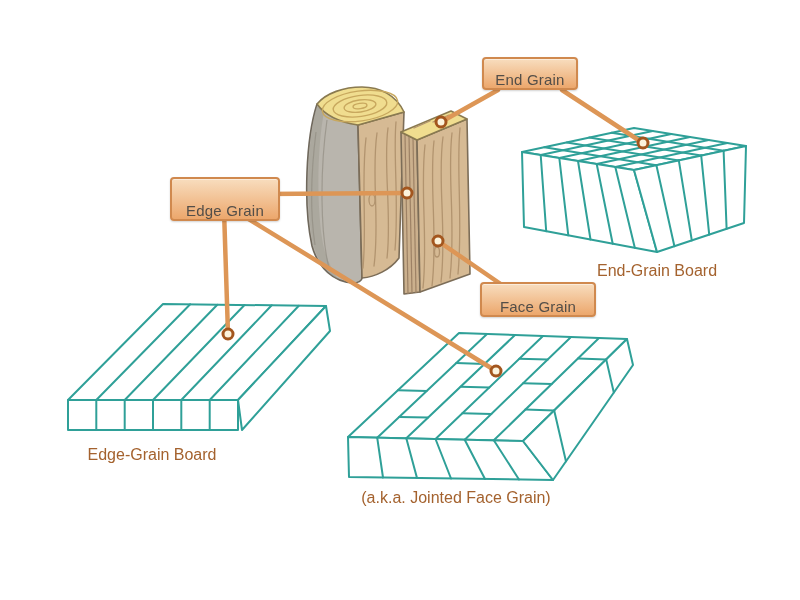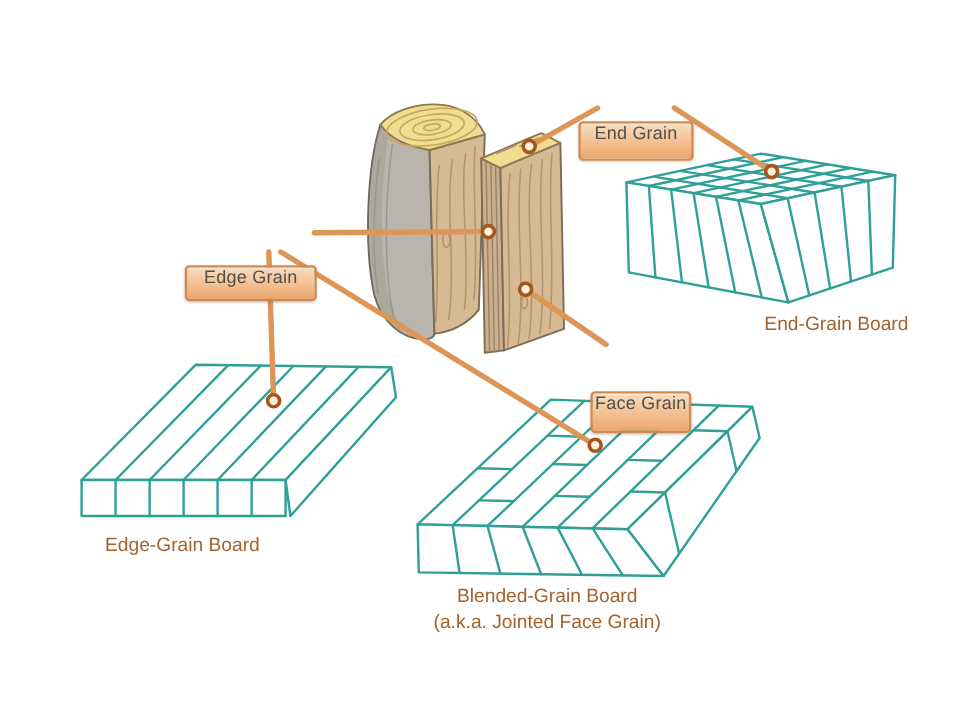--- a/index.html
+++ b/index.html
@@ -27,35 +27,35 @@
   .sawn{fill:var(--wood-face);stroke:#7C6D58;stroke-width:1.6;stroke-linejoin:round;}
   .endwood{fill:var(--wood-end);stroke:#8A7A50;stroke-width:1.6;stroke-linejoin:round;}
   .ring{stroke:var(--end-rings);stroke-width:1.4;fill:none;}
   .grain{stroke:var(--wood-grain);stroke-width:1.3;fill:none;stroke-linecap:round;}
   .edgeface{fill:var(--wood-edge);stroke:#7C6D58;stroke-width:1.6;stroke-linejoin:round;}
   .stripe{stroke:#9D8165;stroke-width:1.2;fill:none;}
   .knot{fill:none;stroke:var(--wood-grain);stroke-width:1.3;}
 
   
   .callout{
-    position:absolute;display:flex;align-items:flex-start;justify-content:center;
+    position:absolute;display:flex;align-items:flex-end;justify-content:center;
     background:linear-gradient(to bottom, var(--callout-box-top), var(--callout-box-bottom));
     border:2px solid var(--callout-border);
     border-radius:4px;color:var(--callout-text);
     font-size:15px;letter-spacing:.2px;
     box-shadow:0 1px 2px rgba(0,0,0,.18), inset 0 1px 0 rgba(255,255,255,.45);
-    box-sizing:border-box;white-space:nowrap;margin-top:44px;
+    box-sizing:border-box;white-space:nowrap;
   }
   #lbl-end-grain {left:482px;top:57px;width:96px;height:33px;}
-  #lbl-edge-grain{left:154px;top:177px;width:110px;height:30px;}
-  #lbl-face-grain{left:492px;top:282px;width:84px;height:35px;}
+  #lbl-edge-grain{left:170px;top:177px;width:110px;height:44px;}
+  #lbl-face-grain{left:480px;top:282px;width:116px;height:35px;}
 
   
   .caption{position:absolute;color:var(--caption-text);font-size:16px;text-align:center;line-height:21px;white-space:nowrap;}
-  #cap-end-grain-board  {left:557px;top:260px;width:200px;text-align:right;}
+  #cap-end-grain-board  {left:557px;top:260px;width:200px;}
   #cap-edge-grain-board {left:52px; top:444px;width:200px;}
   #cap-blended          {left:306px;top:487px;width:300px;}
 </style>
 </head>
 <body>
 
 <div class="stage">
 
   <svg width="800" height="600" viewBox="0 0 800 600">
 
@@ -198,17 +198,16 @@
   <div class="callout" id="lbl-edge-grain">
     <span>Edge Grain</span>
   </div>
   <div class="callout" id="lbl-face-grain">
     <span>Face Grain</span>
   </div>
 
   <div class="caption" id="cap-end-grain-board">End-Grain Board</div>
   <div class="caption" id="cap-edge-grain-board">Edge-Grain Board</div>
   <div class="caption" id="cap-blended">
-    <div>Blended-Grain Board</div>
     <div>(a.k.a. Jointed Face Grain)</div>
   </div>
 
 </div>
 
 </body></html>

